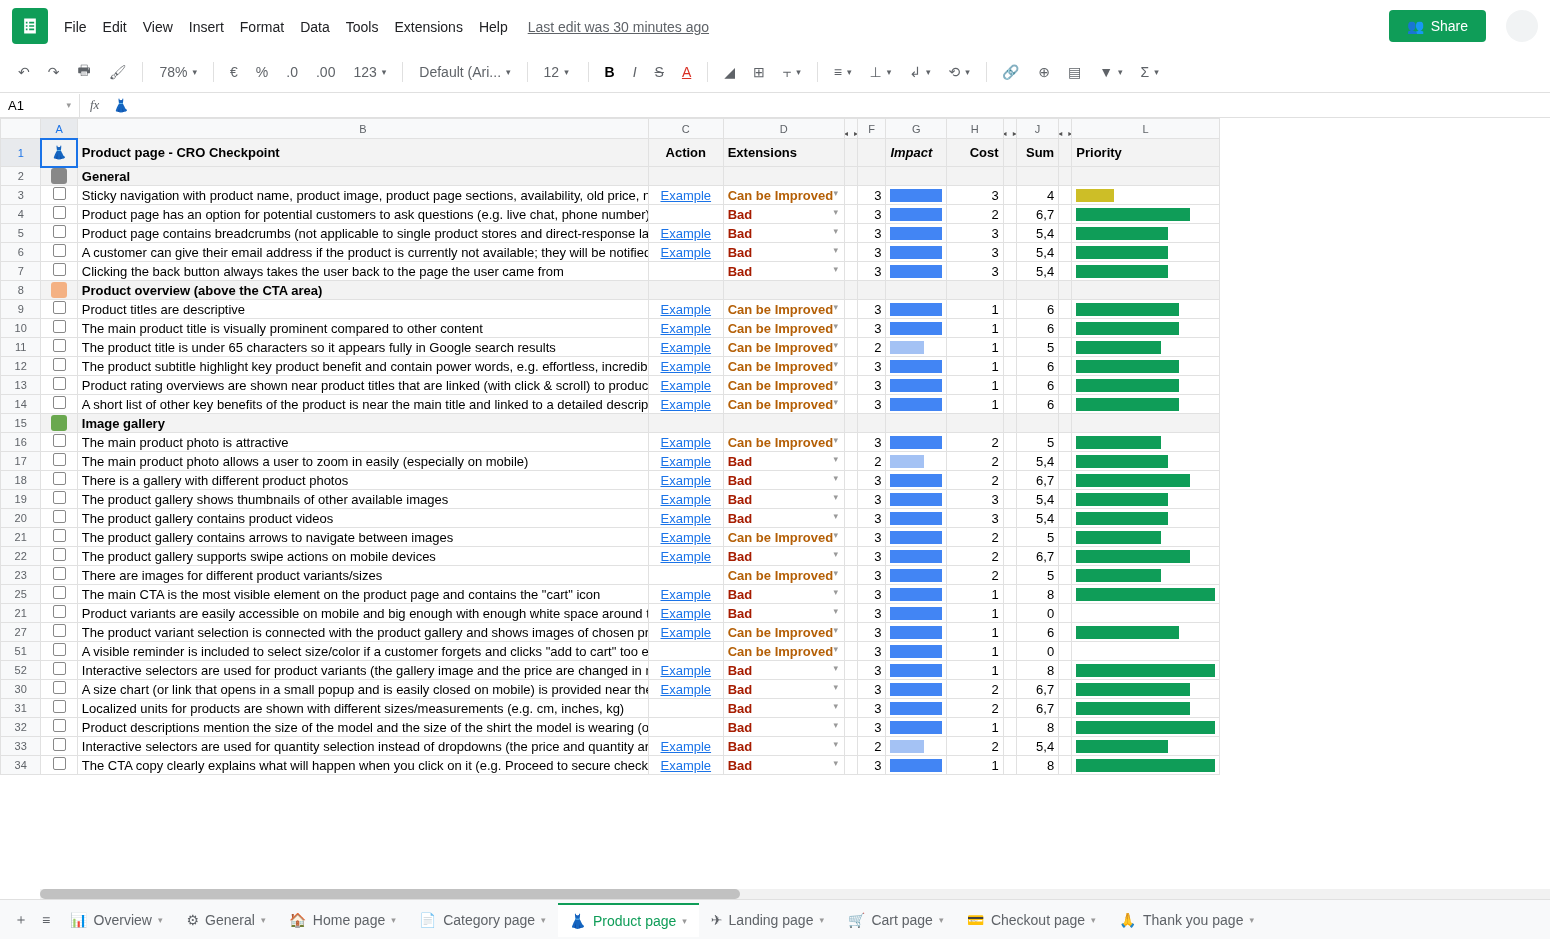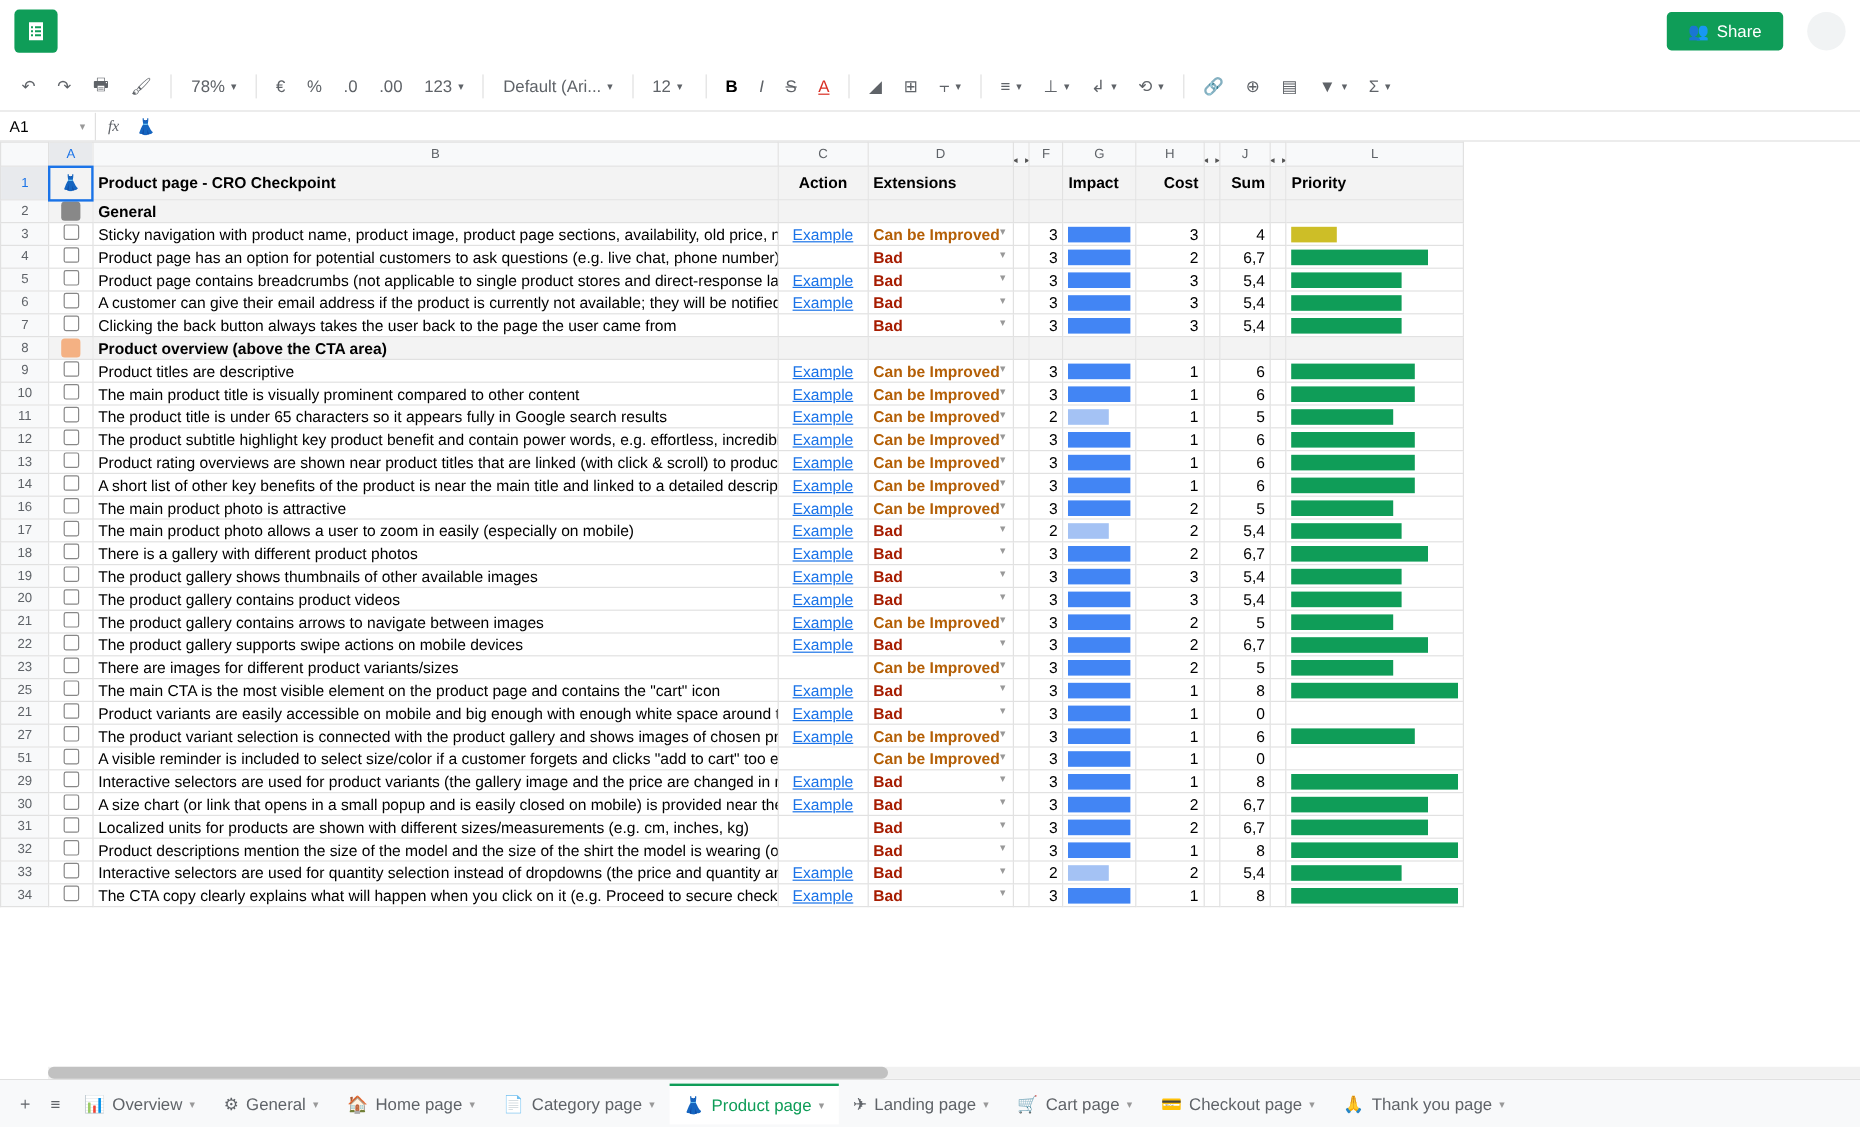--- a/index.html
+++ b/index.html
@@ -39,21 +39,21 @@
 th.col-h { height: 20px; }
 td { padding: 0 4px; }
 
 
 .col-A { width: 36px; text-align: center; }
 .col-B { width: 565px; }
 .col-C { width: 74px; text-align: center; }
 .col-D { width: 120px; }
 .col-E { width: 13px; }
 .col-F { width: 28px; text-align: right; }
-.col-G { width: 60px; }
+.col-G { width: 60px; font-style: italic; }
 .col-H { width: 56px; text-align: right; }
 .col-I { width: 13px; }
 .col-J { width: 42px; text-align: right; }
 .col-K { width: 13px; }
 .col-L { width: 146px; }
 
 .hdr-row td { background: #f3f3f3; font-weight: bold; height: 28px; }
 .sec-row td { background: #f3f3f3; font-weight: bold; }
 .link { color: #1a73e8; text-decoration: underline; cursor: pointer; }
 .eval-bad { color: #a61c00; font-weight: bold; }
@@ -88,20 +88,33 @@
 <body>
 
 <div class="header">
   <div class="logo">
     <svg viewBox="0 0 24 24">
         <path d="M3 3h18v18H3z" fill="none"></path>
         <path d="M19 3H5v18h14V3zM9 17H7v-2h2v2zm0-4H7v-2h2v2zm0-4H7V7h2v2zm8 8h-6v-2h6v2zm0-4h-6v-2h6v2zm0-4h-6V7h6v2z"></path>
       </svg>
   </div>
   <div class="title-area">
+    <div class="menu-bar" id="menu-bar">
+
+    <span class="menu-item">File</span>
+        <span class="menu-item">Edit</span>
+        <span class="menu-item">View</span>
+        <span class="menu-item">Insert</span>
+        <span class="menu-item">Format</span>
+        <span class="menu-item">Data</span>
+        <span class="menu-item">Tools</span>
+        <span class="menu-item">Extensions</span>
+        <span class="menu-item">Help</span>
+        <span class="last-edit">Last edit was 30 minutes ago</span>
+      </div>
   </div>
   <div class="share-btn">
     <span>👥</span>
     <span>Share</span>
   </div>
   <div class="avatar"></div>
 </div>
 
 <div class="toolbar">
   <span class="tb-btn">↶</span>
@@ -433,20 +446,35 @@
             <span class="bar bar-blue" style="width:100%"></span>
           </td>
           <td class="col-H">1</td>
           <td class="col-I"></td>
           <td class="col-J">6</td>
           <td class="col-K"></td>
           <td class="col-L">
             <span class="bar bar-green" style="width:74%"></span>
           </td>
         </tr>
+        <tr class="sec-row">
+          <th class="row-h">15</th>
+          <td class="col-A"><span class="icon-sq" style="background:#6aa84f"></span></td>
+          <td class="col-B">Image gallery</td>
+          <td></td>
+          <td></td>
+          <td></td>
+          <td></td>
+          <td></td>
+          <td></td>
+          <td></td>
+          <td></td>
+          <td></td>
+          <td></td>
+        </tr>
         <tr>
           <th class="row-h">16</th>
           <td class="col-A"><span class="chk"></span></td>
           <td class="col-B">The main product photo is attractive</td>
           <td class="col-C"><span class="link">Example</span></td>
           <td class="col-D"><span class="eval-cbi">Can be Improved</span><span class="dd-arrow">▾</span></td>
           <td class="col-E"></td>
           <td class="col-F">3</td>
           <td class="col-G">
             <span class="bar bar-blue" style="width:100%"></span>
@@ -662,21 +690,21 @@
           </td>
           <td class="col-H">1</td>
           <td class="col-I"></td>
           <td class="col-J">0</td>
           <td class="col-K"></td>
           <td class="col-L">
             <span class="bar bar-green" style="width:0%"></span>
           </td>
         </tr>
         <tr>
-          <th class="row-h">29</th>
+          <th class="row-h">52</th>
           <td class="col-A"><span class="chk"></span></td>
           <td class="col-B">Interactive selectors are used for product variants (the gallery image and the price are changed in real-time</td>
           <td class="col-C"><span class="link">Example</span></td>
           <td class="col-D"><span class="eval-bad">Bad</span><span class="dd-arrow">▾</span></td>
           <td class="col-E"></td>
           <td class="col-F">3</td>
           <td class="col-G">
             <span class="bar bar-blue" style="width:100%"></span>
           </td>
           <td class="col-H">1</td>

